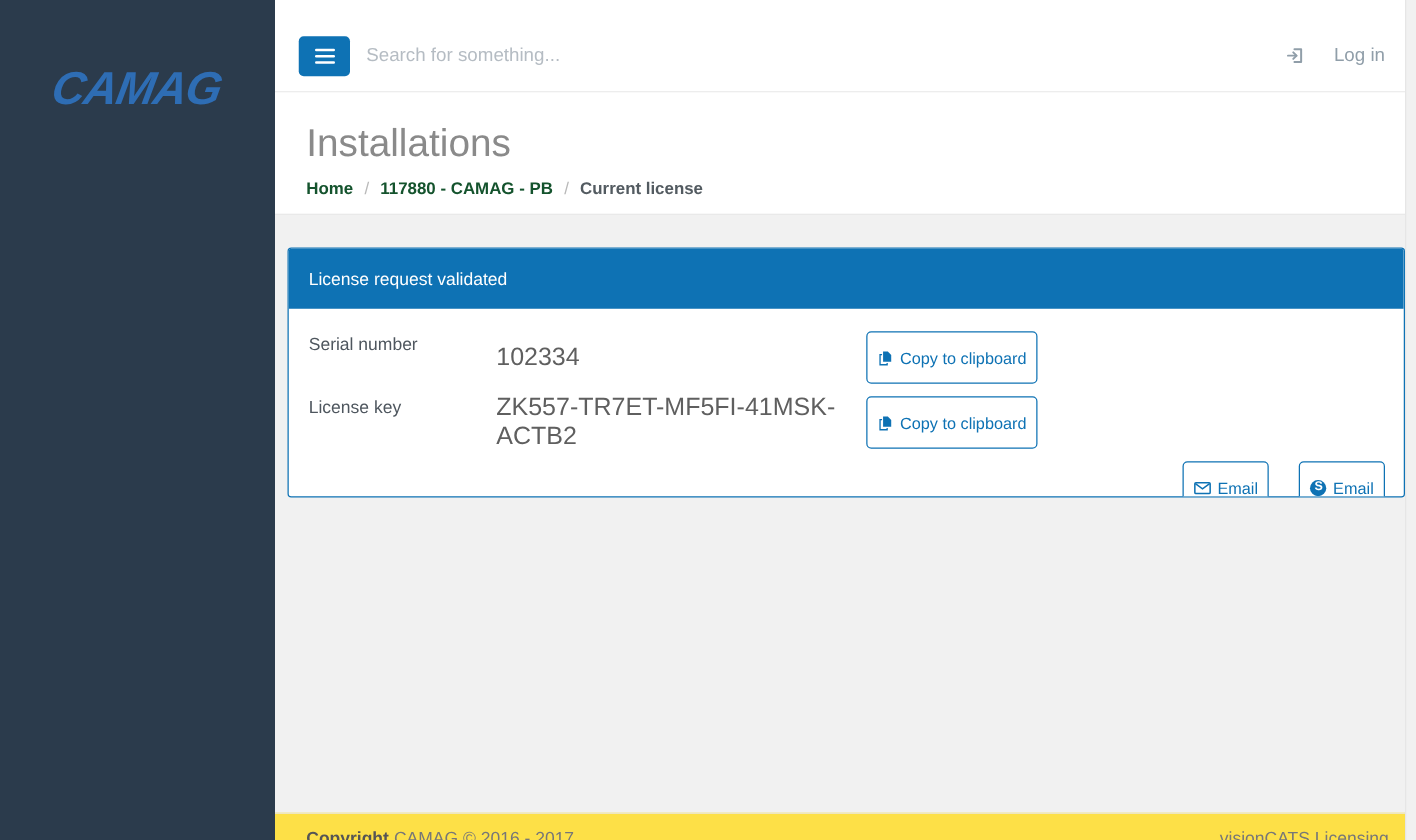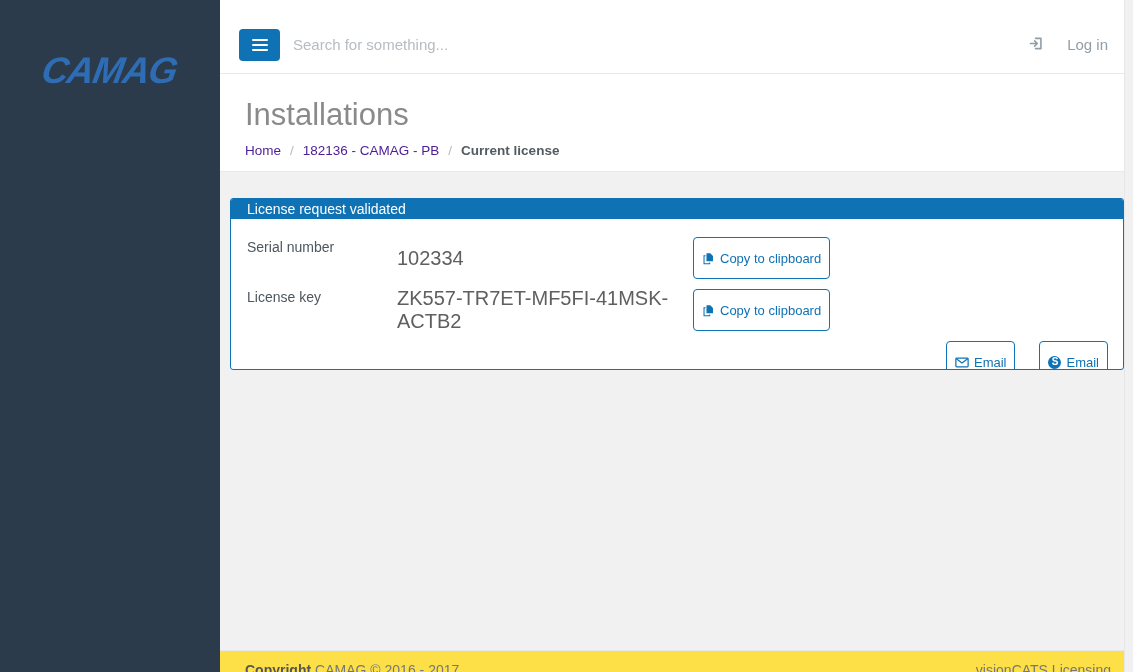--- a/index.html
+++ b/index.html
@@ -35,43 +35,43 @@
     background:#0e72b4; border-radius:4px;
     display:flex; flex-direction:column; align-items:center; justify-content:center; gap:3px;
   }
   .hamburger-btn span { display:block; width:16px; height:2px; background:#fff; border-radius:1px; }
   .search-input {
     border:none; outline:none; margin-left:13px; flex:1;
     font-family:inherit; font-size:15px; color:#555; background:transparent;
   }
   .search-input::placeholder { color:#b5bcc3; opacity:1; }
   .login-link {
-    margin-right:25px; display:flex; align-items:flex-start; gap:23px;
+    margin-right:25px; display:flex; align-items:center; gap:23px;
     color:#909ea9; font-size:15px; text-decoration:none; cursor:pointer;
   }
   
   .content-header {
     background:#fff; flex:0 0 auto; height:97px; padding:23px 0 0 25px;
   }
   .page-title { font-size:31px; font-weight:400; color:#8a8a8a; }
   .breadcrumb { margin-top:10px; font-size:13.5px; color:#737373; display:flex; gap:9px; align-items:center; }
-  .breadcrumb .crumb-link { color:#4c1d95; text-decoration:none; cursor:pointer; }
+  .breadcrumb .crumb-link { color:#14532d; text-decoration:none; cursor:pointer;font-weight:bold; }
   .breadcrumb .sep { color:#b9b9b9; }
   .breadcrumb .current { color:#535b61; font-weight:bold; }
   
   .content {
     flex:1; background:#f1f1f1; border-top:1px solid #e9e9e9;
     padding:26px 9px 0 10px;
   }
   .panel {
     background:#fff; border:1px solid #0e72b4; border-radius:3px; overflow:hidden;
   }
   .panel-header {
     background:#0e72b4; color:#fff; font-size:14px;
-    padding:0 16px; height:20px; display:flex; align-items:center;
+    padding:0 16px; height:48px; display:flex; align-items:center;
   }
   .panel-body { padding:18px 15px 0 16px; height:150px; }
   .field-row {
     display:grid; grid-template-columns:150px 296px 1fr;
     align-items:center; margin-bottom:8px;
   }
   .field-label { font-size:14px; font-weight:normal; color:#4e565e; align-self:start; padding-top:2px; }
   .field-value { font-size:20px; color:#5f5f5f; }
   .btn-outline {
     display:inline-flex; align-items:center; gap:5px; justify-self:start;
@@ -123,21 +123,21 @@
       </svg>
       <span>Log in</span>
     </a>
   </header>
 
   <section class="content-header">
     <h1 class="page-title">Installations</h1>
     <nav class="breadcrumb">
       <a class="crumb-link">Home</a>
       <span class="sep">/</span>
-      <a class="crumb-link">182136 - CAMAG - PB</a>
+      <a class="crumb-link">117880 - CAMAG - PB</a>
       <span class="sep">/</span>
       <span class="current">Current license</span>
     </nav>
   </section>
 
   <section class="content">
     <div class="panel">
       <div class="panel-header">
         <span>License request validated</span>
       </div>

